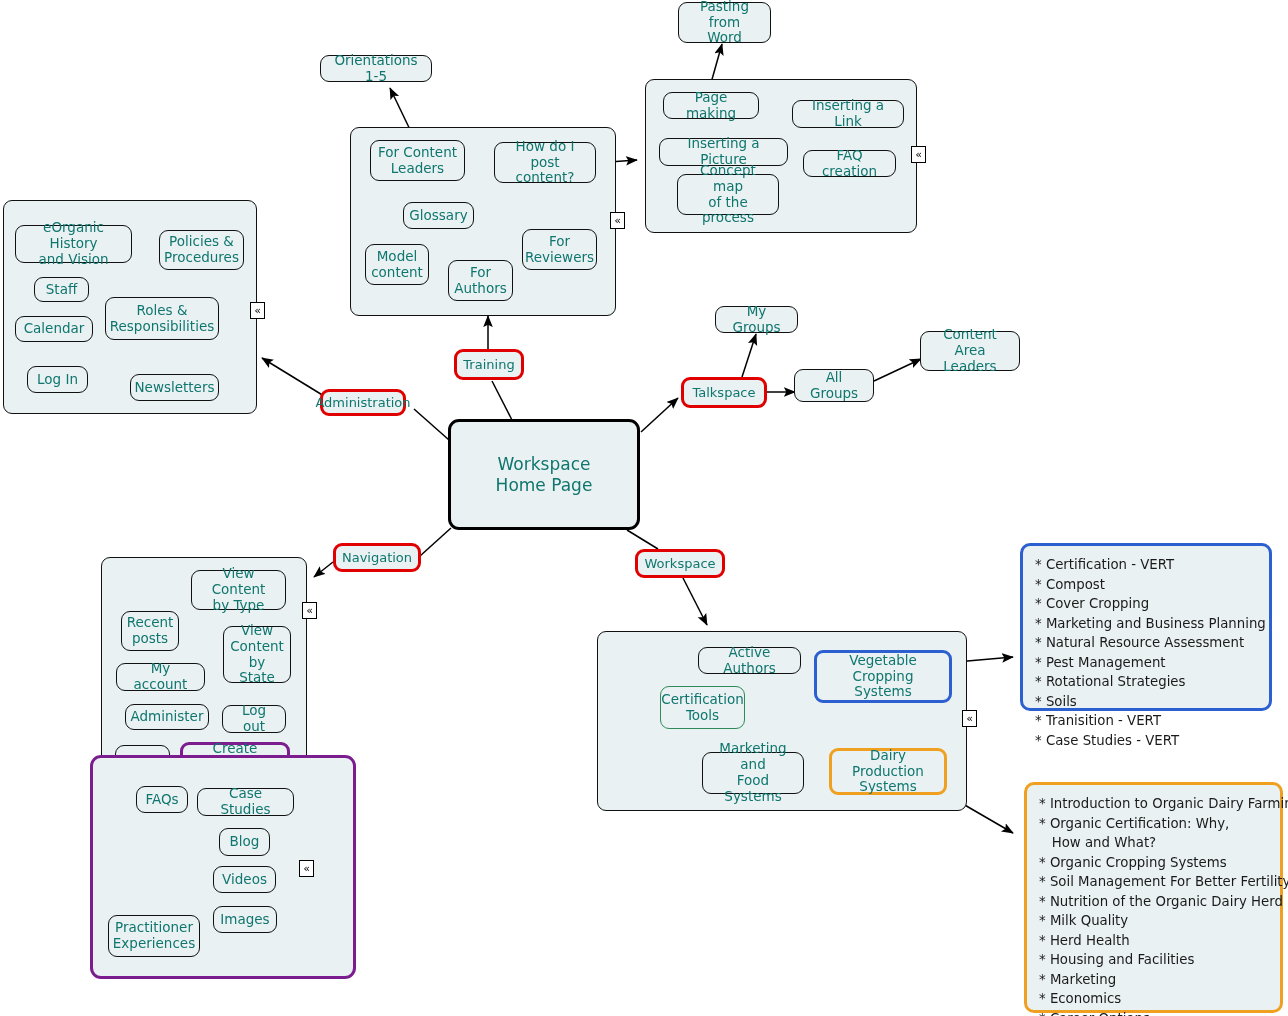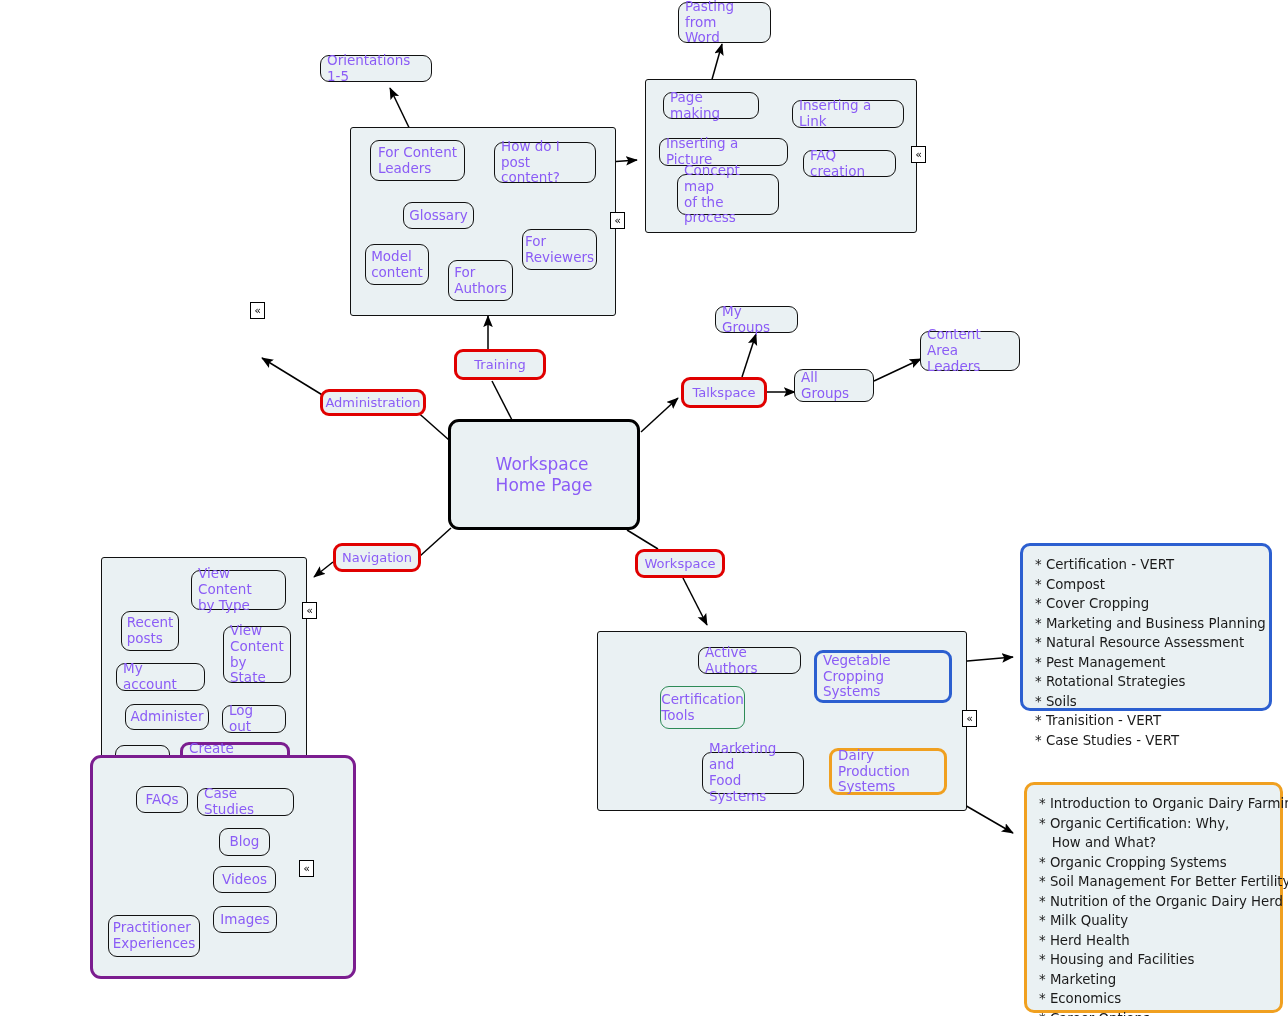--- a/index.html
+++ b/index.html
@@ -1,26 +1,26 @@
 <!DOCTYPE html>
 <html><head>
 <meta charset="utf-8">
 <style>
   html,body{margin:0;padding:0;background:#ffffff;}
   body{width:1288px;height:1016px;overflow:hidden;
        font-family:"DejaVu Sans","Liberation Sans",sans-serif;}
   #canvas{position:relative;width:1288px;height:1016px;}
   svg.edges{position:absolute;left:0;top:0;width:1288px;height:1016px;pointer-events:none;}
 
-  .group{position:absolute;background:#eaf1f3;border:1.3px solid #111;border-radius:3px;}
+  .group{position:absolute;background:#eaf1f3;border:1.3px solid #111;border-radius:9px;}
   .group.purple{border:3px solid #7b1d8f;border-radius:11px;}
 
   .node{position:absolute;background:#eaf1f3;border:1.3px solid #111;border-radius:9px;
-        display:flex;align-items:center;justify-content:center;
-        font-size:13.5px;color:#8b5cf6;line-height:1.18;box-sizing:border-box;padding:2px 6px;}
+        display:flex;align-items:center;justify-content:center;text-align:center;
+        font-size:13.5px;color:#0f766e;line-height:1.18;box-sizing:border-box;padding:2px 6px;}
   .node.root{border:3.4px solid #000;border-radius:11px;font-size:17px;}
   .node.red{border:3px solid #e00000;border-radius:9px;font-size:13px;}
   .node.purple{border:3px solid #7b1d8f;border-radius:9px;}
   .node.blue{border:3px solid #2c5fd0;border-radius:9px;}
   .node.orange{border:3px solid #f0a020;border-radius:9px;}
   .node.green{border:1.5px solid #2e8b57;border-radius:9px;}
 
   .listbox{position:absolute;background:#eaf1f3;border-radius:10px;box-sizing:border-box;
            padding:9px 12px;font-size:13.3px;line-height:1.468;color:#1a1a1a;}
   .listbox.blue{border:3px solid #2c5fd0;}
@@ -67,20 +67,32 @@
 
       <line x1="709" y1="90" x2="722" y2="44" marker-end="url(#ah)"></line>
 
       <line x1="210" y1="713" x2="196" y2="752" marker-end="url(#ah)"></line>
 
       <line x1="956" y1="662" x2="1013" y2="657" marker-end="url(#ah)"></line>
       <line x1="944" y1="793" x2="1013" y2="833" marker-end="url(#ah)"></line>
     </g>
   </svg>
 
+  <div class="group" style="left:3px;top:200px;width:252px;height:212px;">
+    <div class="node" style="left:11px;top:24px;width:117px;height:38px;white-space:pre-line;">eOrganic History
+and Vision</div>
+    <div class="node" style="left:155px;top:29px;width:85px;height:40px;white-space:pre-line;">Policies &amp;
+Procedures</div>
+    <div class="node" style="left:30px;top:76px;width:55px;height:25px;">Staff</div>
+    <div class="node" style="left:101px;top:96px;width:114px;height:43px;white-space:pre-line;">Roles &amp;
+Responsibilities</div>
+    <div class="node" style="left:11px;top:115px;width:78px;height:26px;">Calendar</div>
+    <div class="node" style="left:23px;top:165px;width:61px;height:27px;">Log In</div>
+    <div class="node" style="left:126px;top:173px;width:89px;height:27px;">Newsletters</div>
+  </div>
   <div class="collapse" style="left:250px;top:302px;">«</div>
 
   <div class="group" style="left:350px;top:127px;width:264px;height:187px;">
     <div class="node" style="left:19px;top:12px;width:95px;height:41px;white-space:pre-line;">For Content
 Leaders</div>
     <div class="node" style="left:143px;top:14px;width:102px;height:41px;white-space:pre-line;">How do I
 post content?</div>
     <div class="node" style="left:52px;top:74px;width:71px;height:27px;">Glossary</div>
     <div class="node" style="left:14px;top:116px;width:64px;height:41px;white-space:pre-line;">Model
 content</div>
@@ -102,22 +114,22 @@
 of the process</div>
   </div>
   <div class="collapse" style="left:911px;top:146px;">«</div>
 
   <div class="node" style="left:678px;top:2px;width:93px;height:41px;white-space:pre-line;">Pasting from
 Word</div>
 
   <div class="node root" style="left:448px;top:419px;width:192px;height:111px;white-space:pre-line;">Workspace
 Home Page</div>
 
-  <div class="node red" style="left:320px;top:389px;width:106px;height:27px;">Administration</div>
-  <div class="node red" style="left:454px;top:349px;width:92px;height:31px;">Training</div>
+  <div class="node red" style="left:320px;top:389px;width:86px;height:27px;">Administration</div>
+  <div class="node red" style="left:454px;top:349px;width:70px;height:31px;">Training</div>
   <div class="node red" style="left:681px;top:377px;width:86px;height:31px;">Talkspace</div>
   <div class="node red" style="left:333px;top:543px;width:88px;height:29px;">Navigation</div>
   <div class="node red" style="left:635px;top:549px;width:90px;height:29px;">Workspace</div>
 
   <div class="node" style="left:715px;top:306px;width:83px;height:27px;">My Groups</div>
   <div class="node" style="left:794px;top:369px;width:80px;height:33px;">All Groups</div>
   <div class="node" style="left:920px;top:331px;width:100px;height:40px;white-space:pre-line;">Content Area
 Leaders</div>
 
   <div class="group" style="left:101px;top:524px;width:204px;height:224px;margin-top:33px;">

